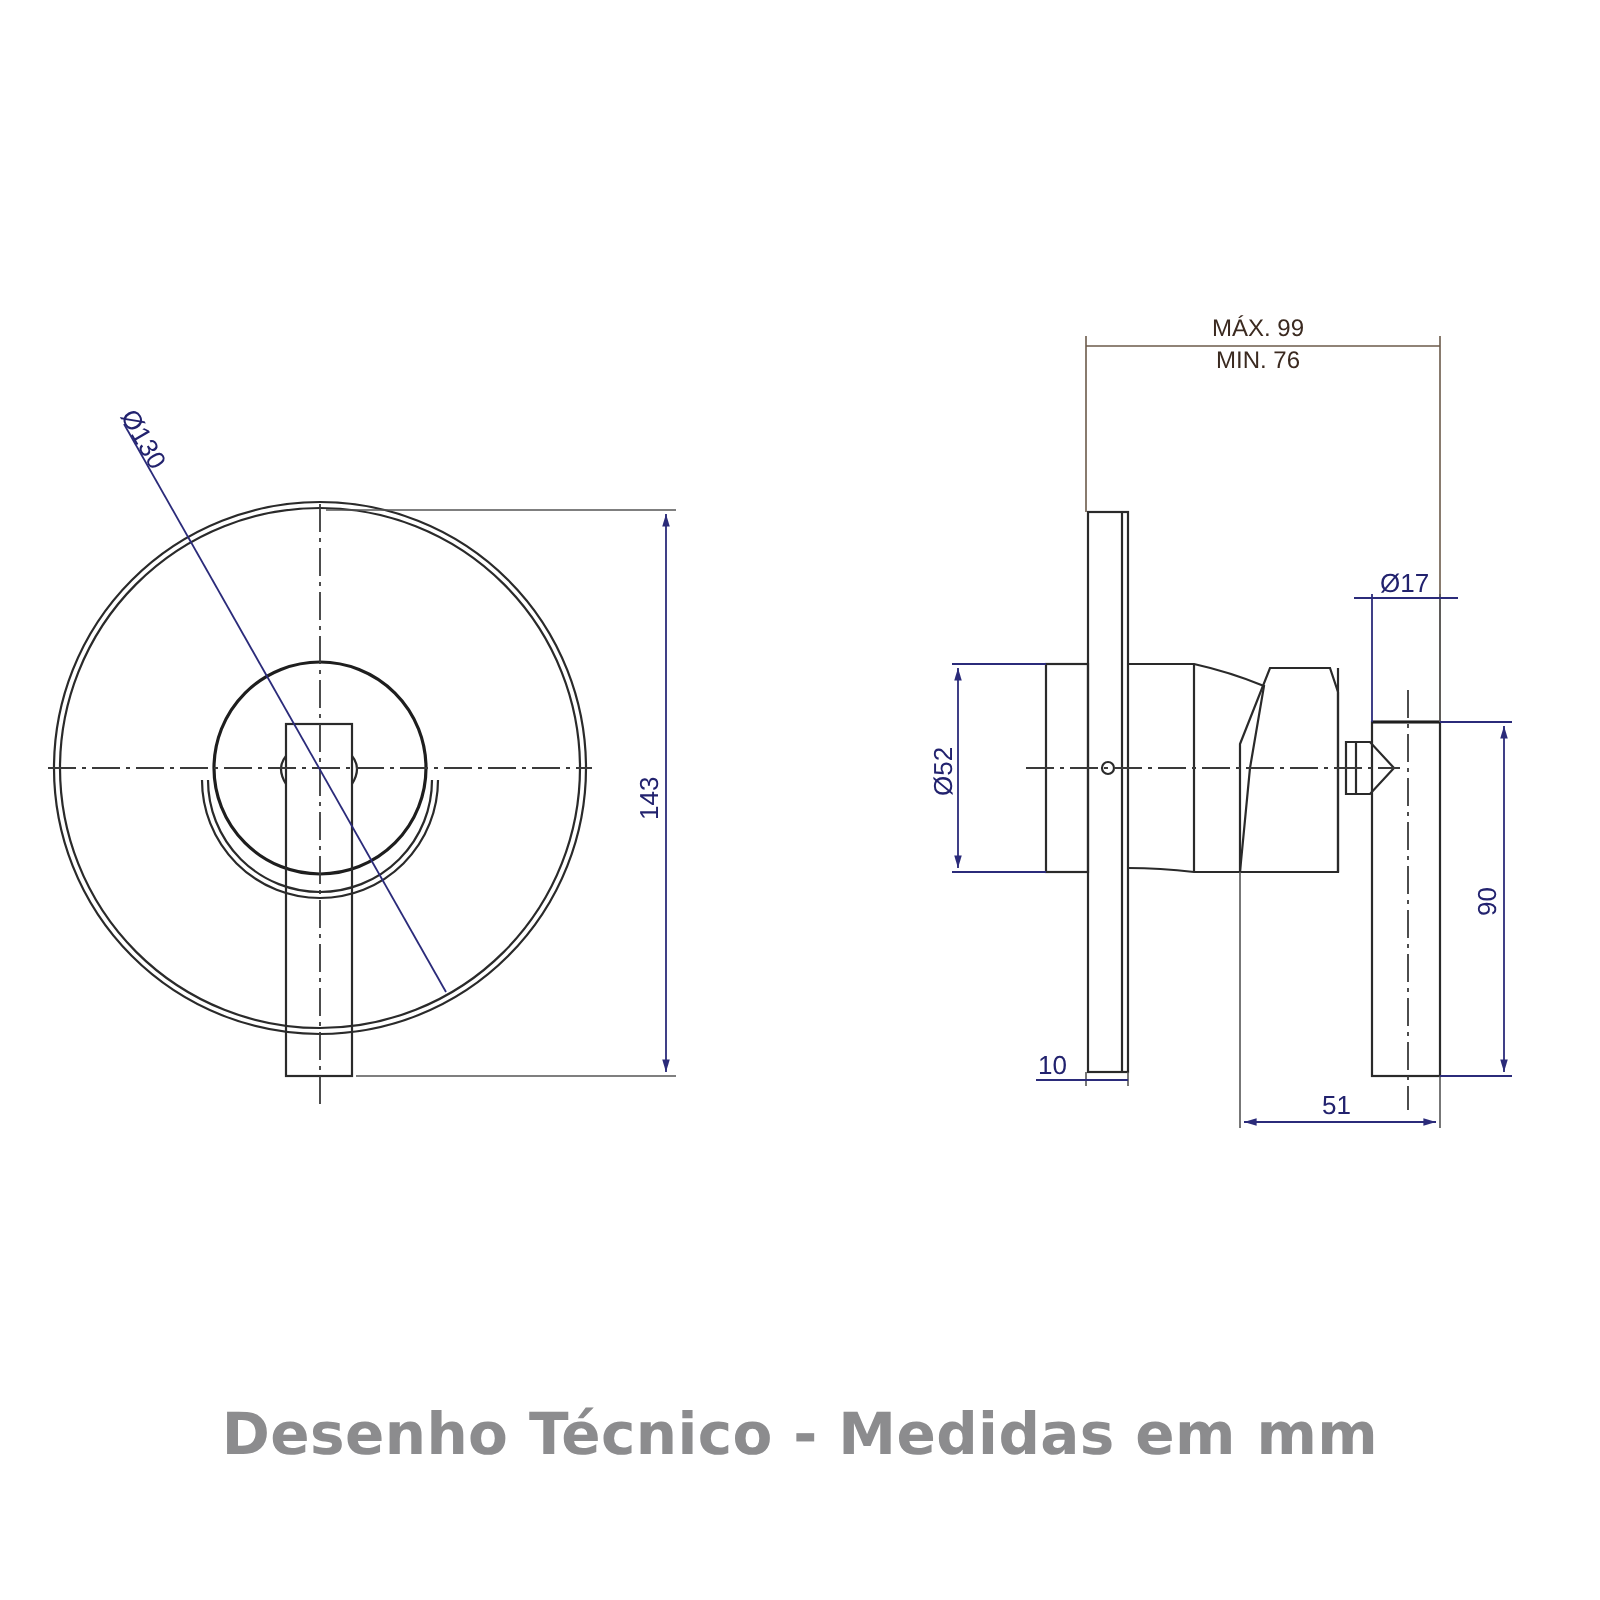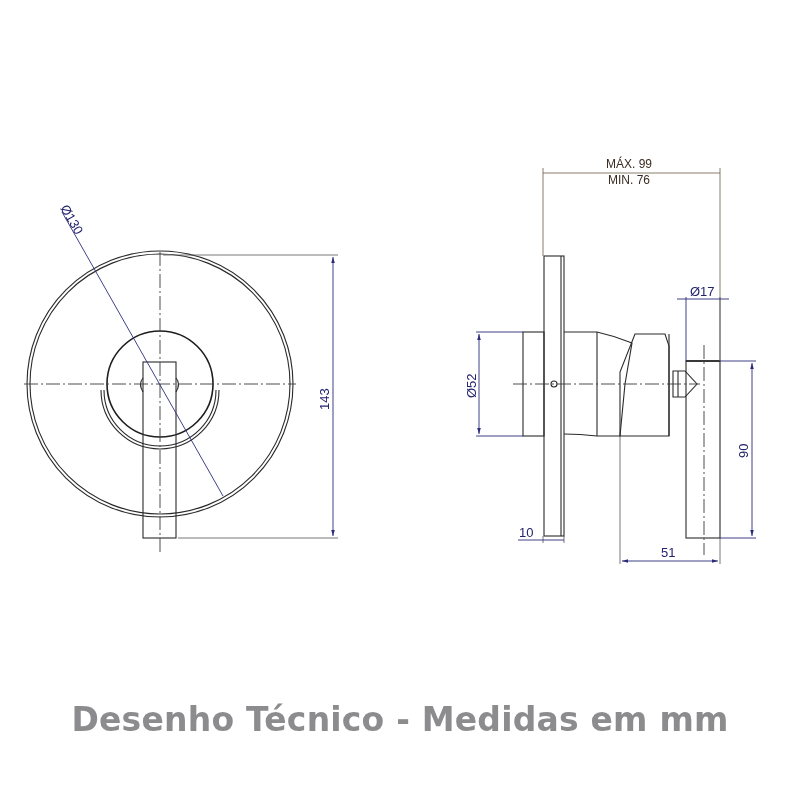--- a/index.html
+++ b/index.html
@@ -8,21 +8,21 @@
     .outline { fill: none; stroke: #2a2a2a; stroke-width: 1.1; }
     .outline-thick { fill: none; stroke: #1e1e1e; stroke-width: 1.6; }
     .center { fill: none; stroke: #3a3a3a; stroke-width: 0.9; stroke-dasharray: 14 3 2 3; }
     .dim { fill: none; stroke: #2b2b7a; stroke-width: 0.9; }
     .ext { fill: none; stroke: #555555; stroke-width: 0.8; }
     .ext-brown { fill: none; stroke: #6b5a4a; stroke-width: 0.8; }
     .dimtext { fill: #22226e; font-family: "Liberation Sans", sans-serif; font-size: 13px; }
     .dimtext-brown { fill: #3b2a20; font-family: "Liberation Sans", sans-serif; font-size: 12px; }
     .arrow { fill: #2b2b7a; }
     #caption { position: absolute; left: 0; width: 800px; top: 700px; text-align: center;
-      font-family: "DejaVu Sans", sans-serif; font-weight: bold; font-size: 33px; color: #8c8c8e; letter-spacing: 0.2px; }
+      font-family: "DejaVu Sans", sans-serif; font-weight: bold; font-size: 29px; color: #8c8c8e; letter-spacing: 0.2px; }
   </style>
 </head>
 <body>
 
 <svg id="drawing" viewBox="0 0 800 800" xmlns="http://www.w3.org/2000/svg">
   <defs>
     <marker id="arr" viewBox="0 0 10 10" refX="10" refY="5" markerWidth="7" markerHeight="7" orient="auto-start-reverse">
       <path d="M0,2 L10,5 L0,8 z" class="arrow"></path>
     </marker>
   </defs>

